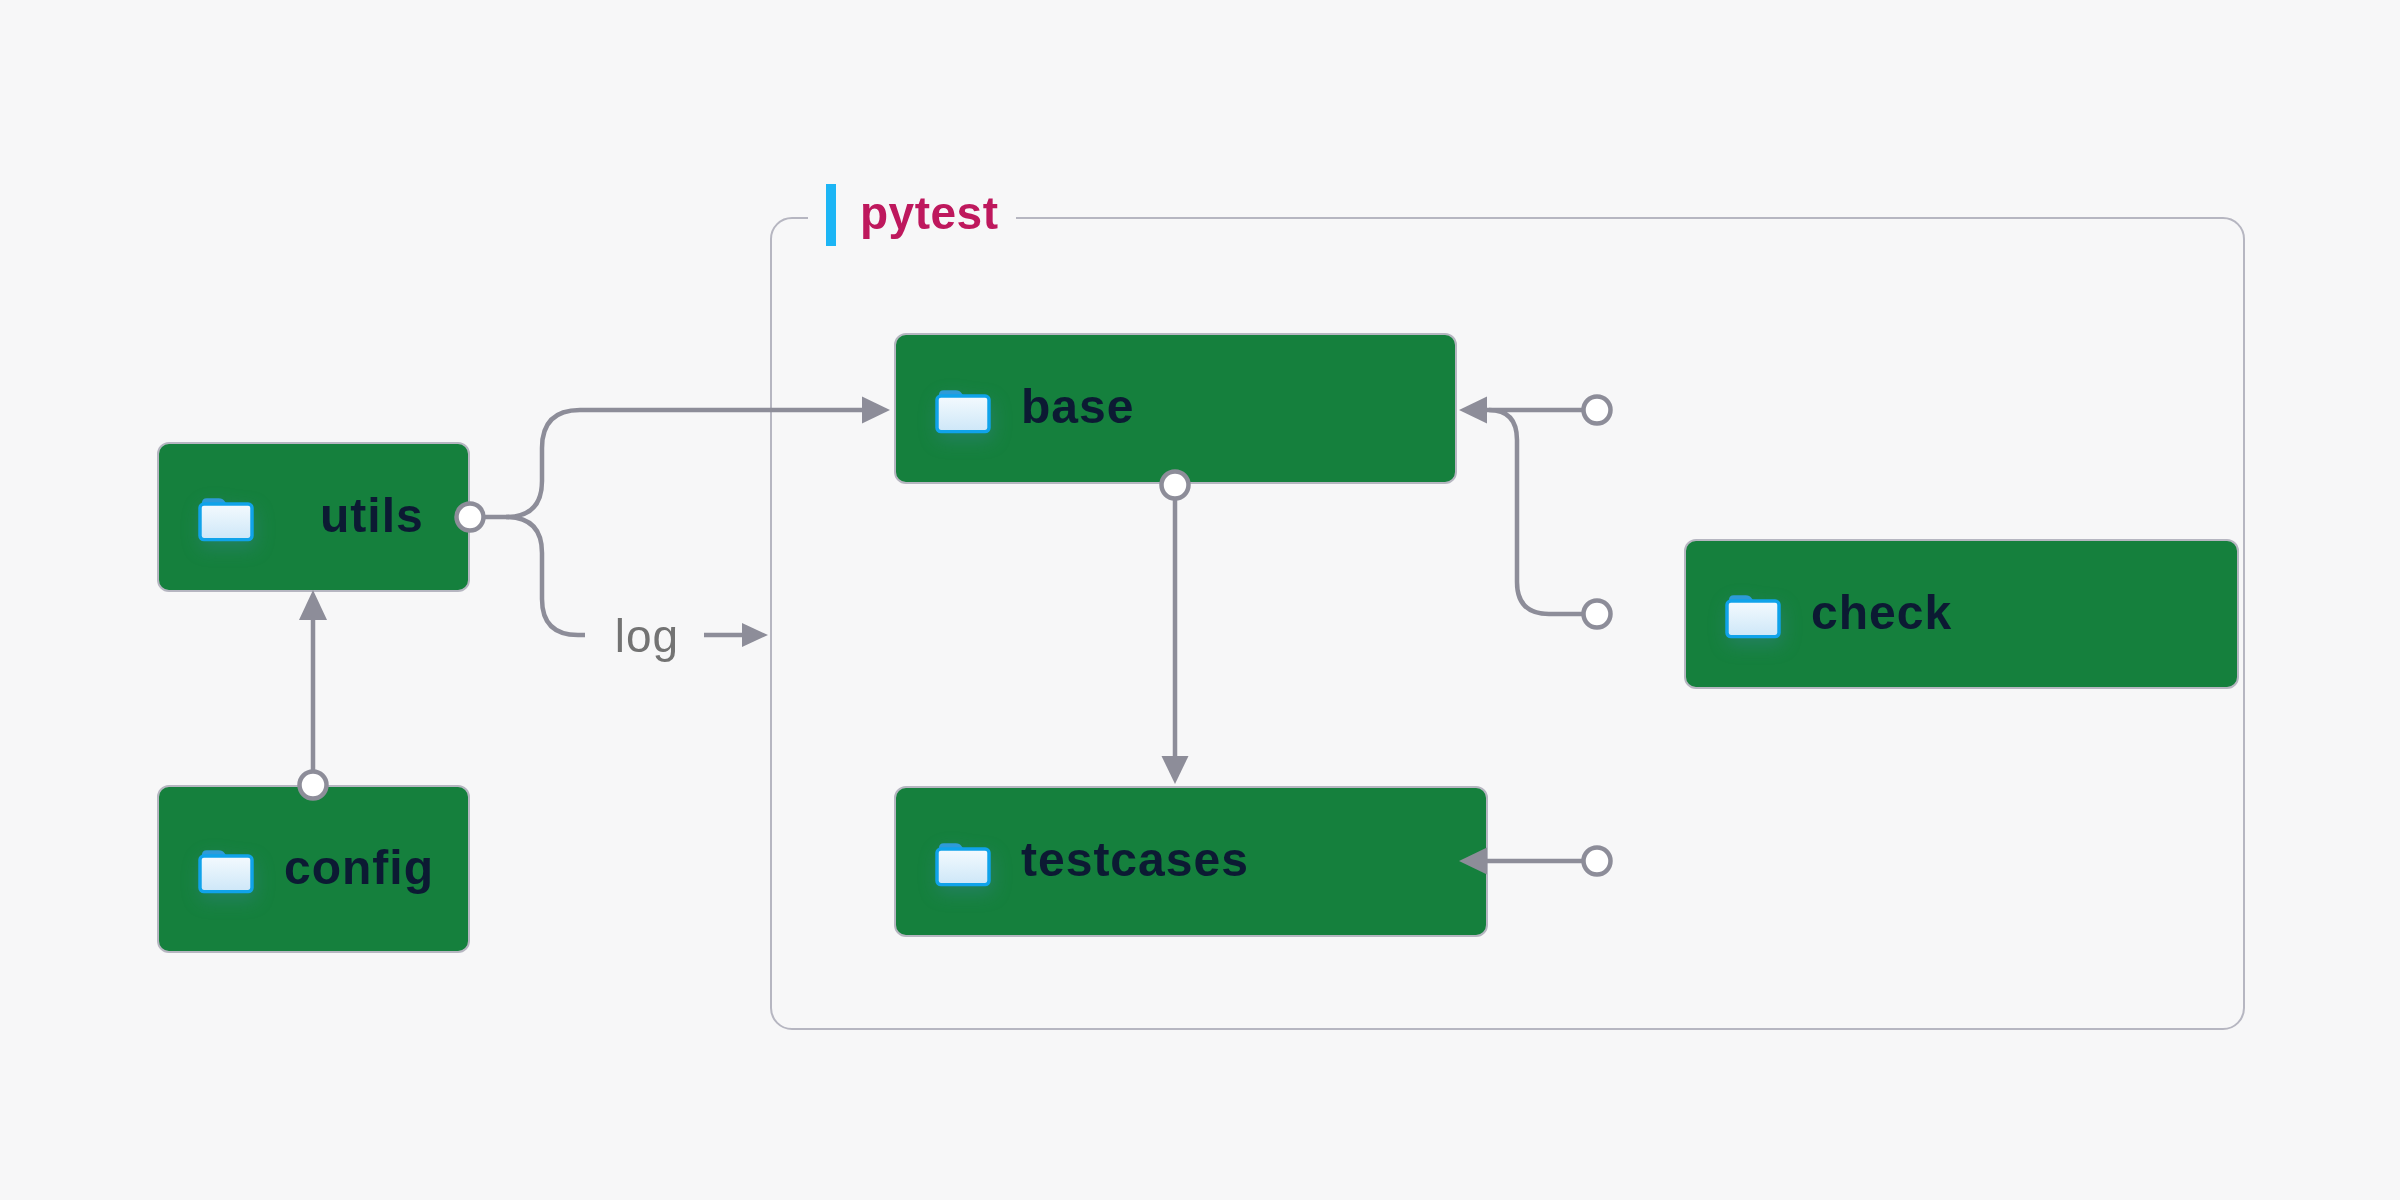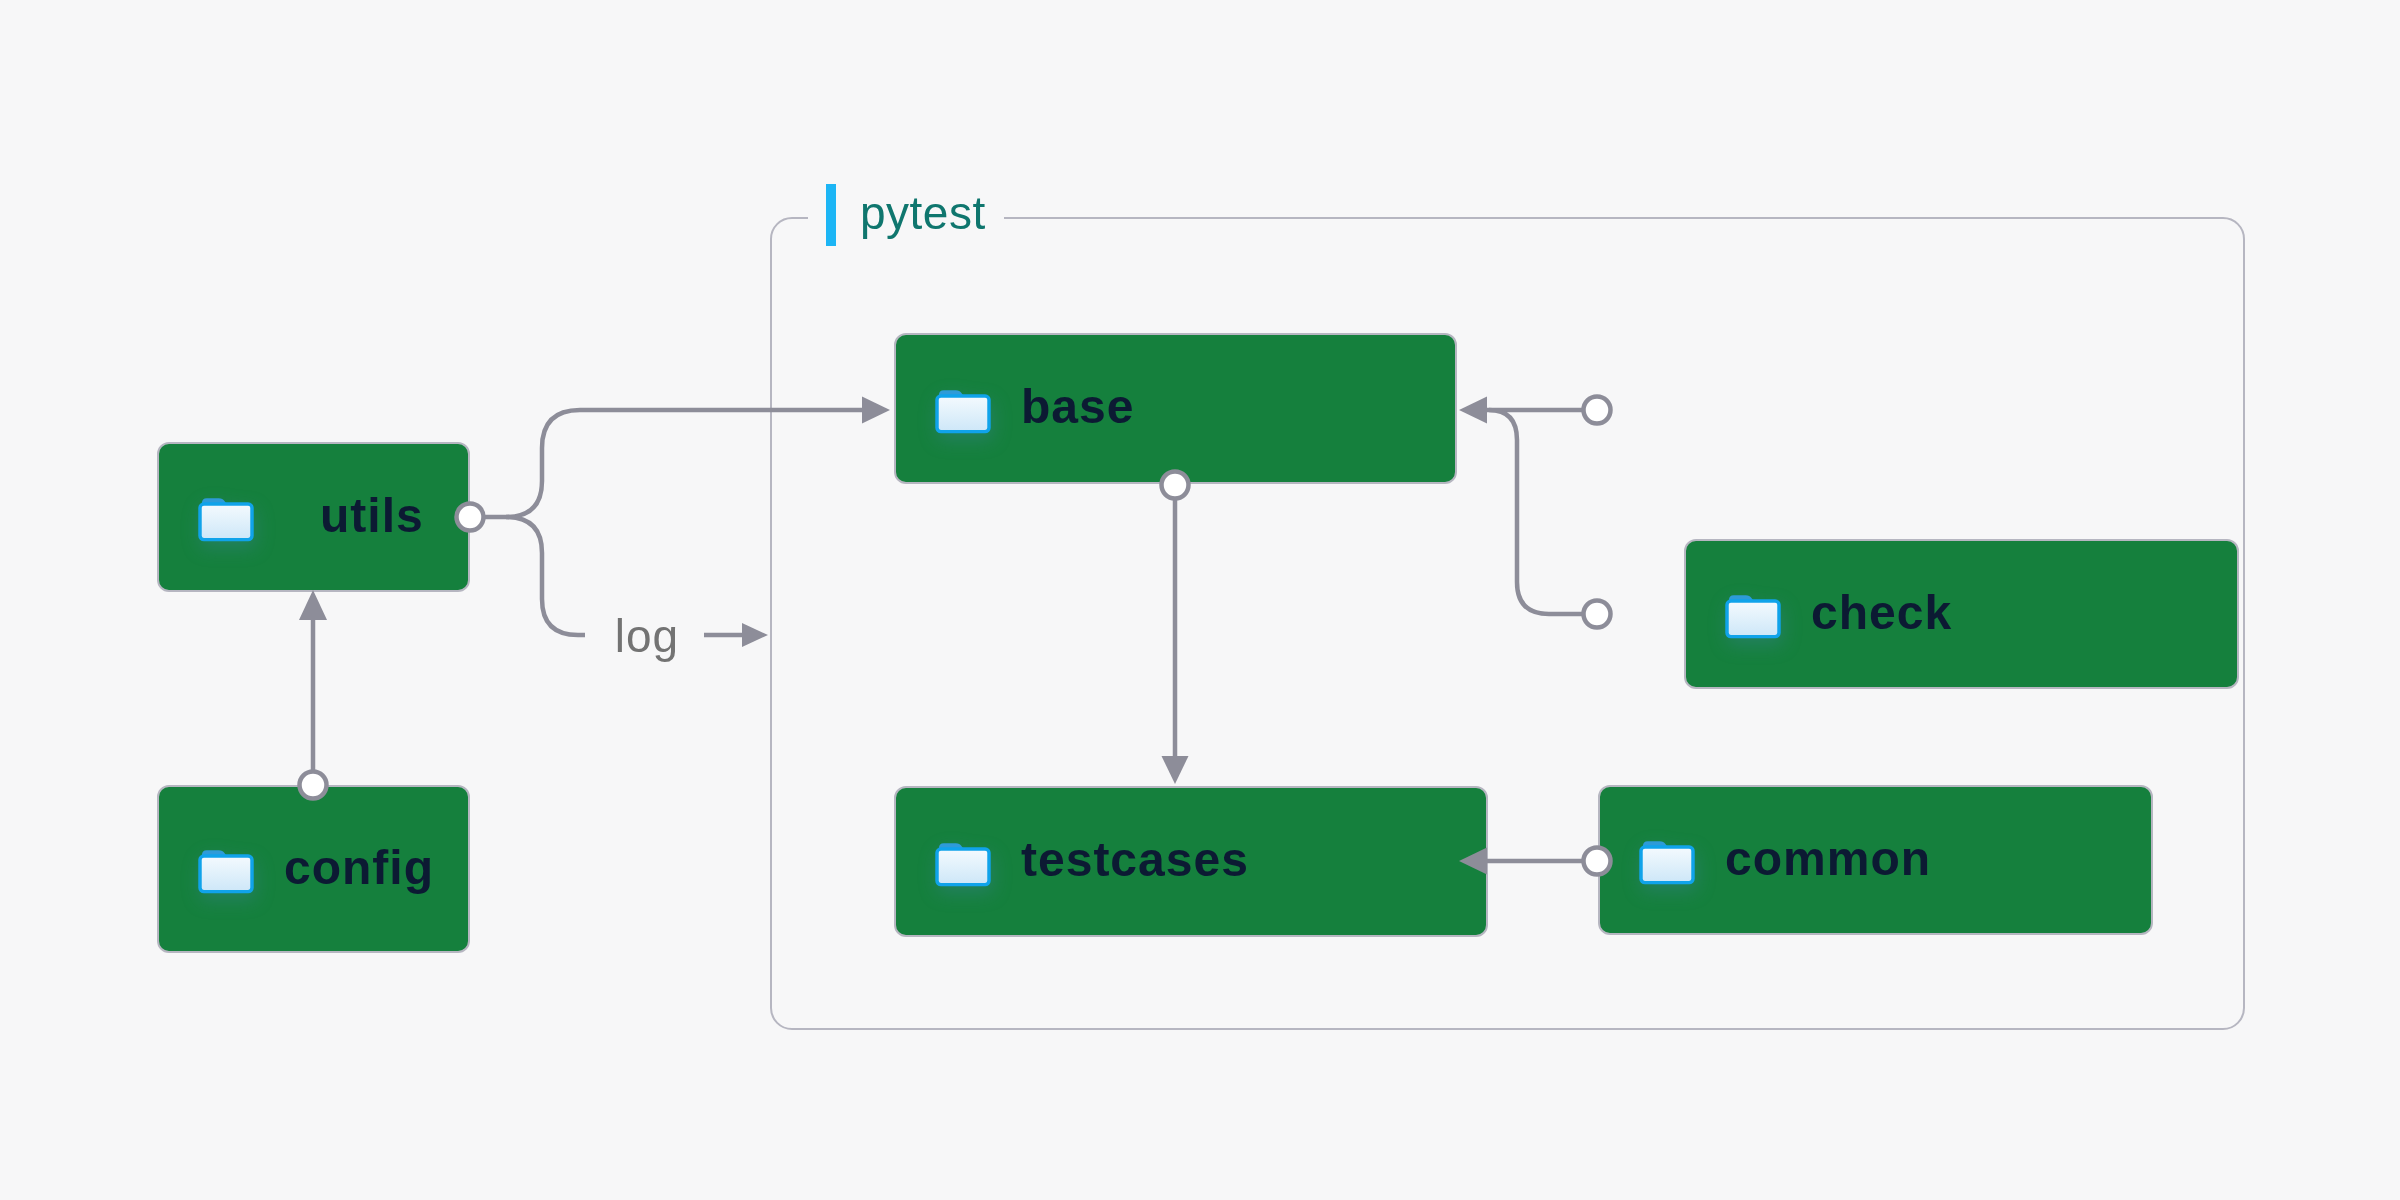--- a/index.html
+++ b/index.html
@@ -28,22 +28,22 @@
     background:#f7f7f8;
     padding:0 18px 0 18px;
     z-index:2;
   }
   .group-label .accent-bar{
     width:10px;height:62px;
     background:#1cb5f5;
     margin-right:24px;
   }
   .group-label .group-title{
-    font-size:46px;font-weight:400;
-    color:#0f766e;letter-spacing:0.5px;
+    font-size:46px;font-weight:700;
+    color:#be185d;letter-spacing:0.5px;
     padding-bottom:4px;
   }
 
   
   .node{
     position:absolute;
     background:#15803d;
     border:2.5px solid #b6b6c1;
     border-radius:12px;
     box-sizing:border-box;
@@ -136,26 +136,20 @@
   </div>
 
 
   <div class="node" id="node-check">
     <svg class="folder" viewBox="0 0 64 54" width="62" height="52">
         <use href="#folder-sym"></use>
       </svg>
     <span class="label">check</span>
   </div>
 
-  <div class="node" id="node-common">
-    <svg class="folder" viewBox="0 0 64 54" width="62" height="52">
-        <use href="#folder-sym"></use>
-      </svg>
-    <span class="label">common</span>
-  </div>
 
   <div class="edge-label">log</div>
 
   <svg id="wires" viewBox="0 0 2400 1200">
 
     <g>
       <path class="wire" d="M313 771 L313 618"></path>
       <path class="arrowhead" d="M313 590 L327 620 L299 620 Z"></path>
       <circle class="port" cx="313" cy="785" r="13.5"></circle>
     </g>

